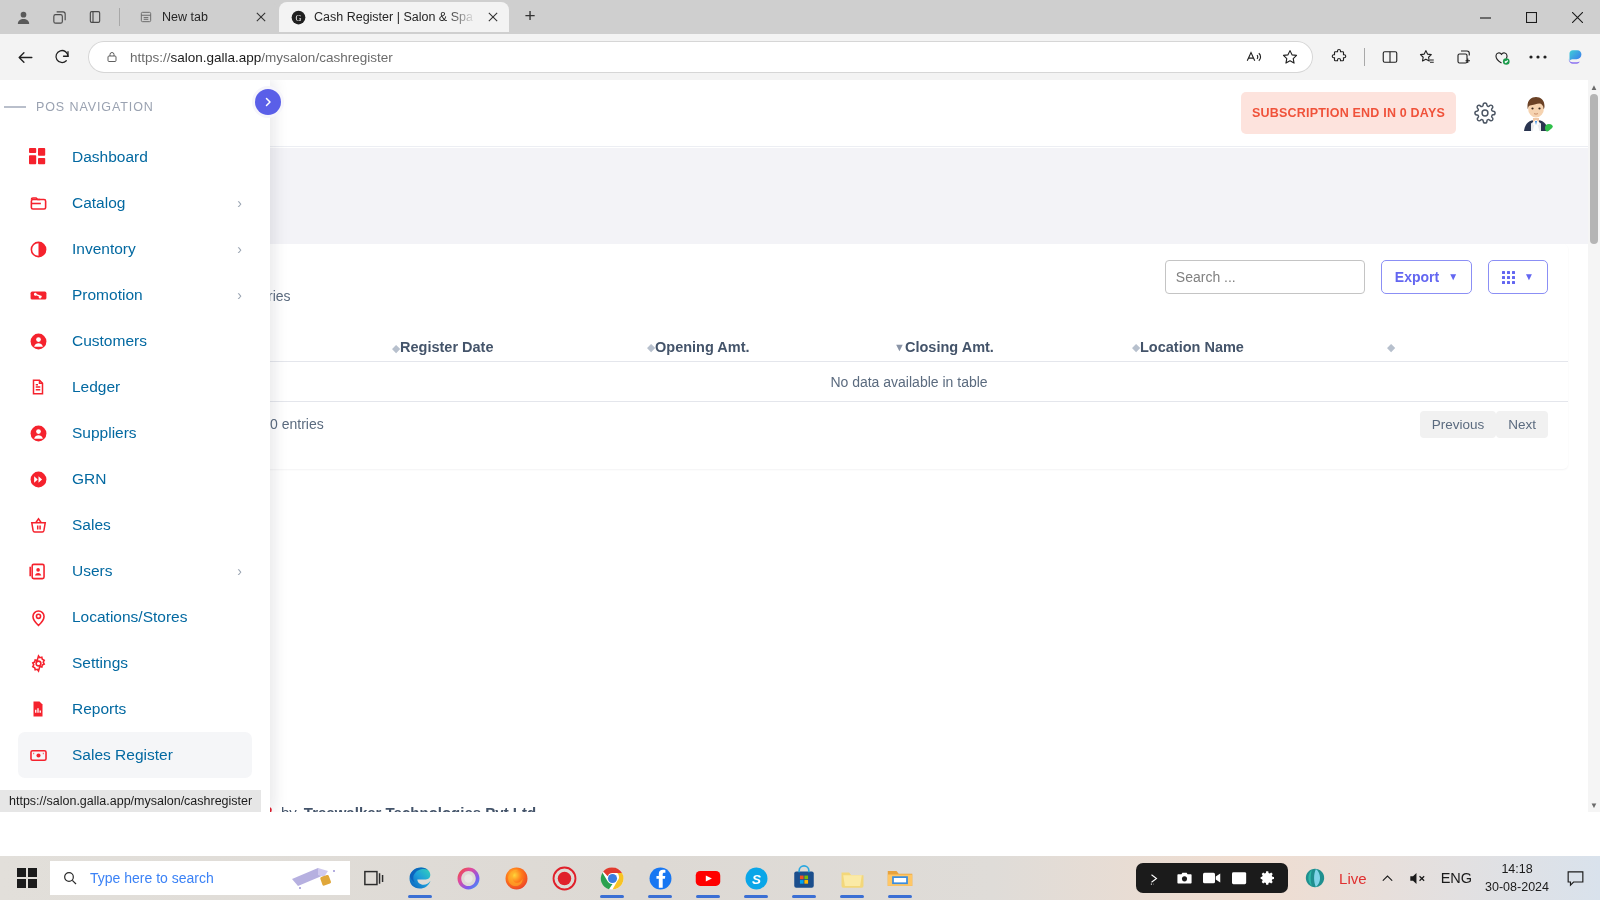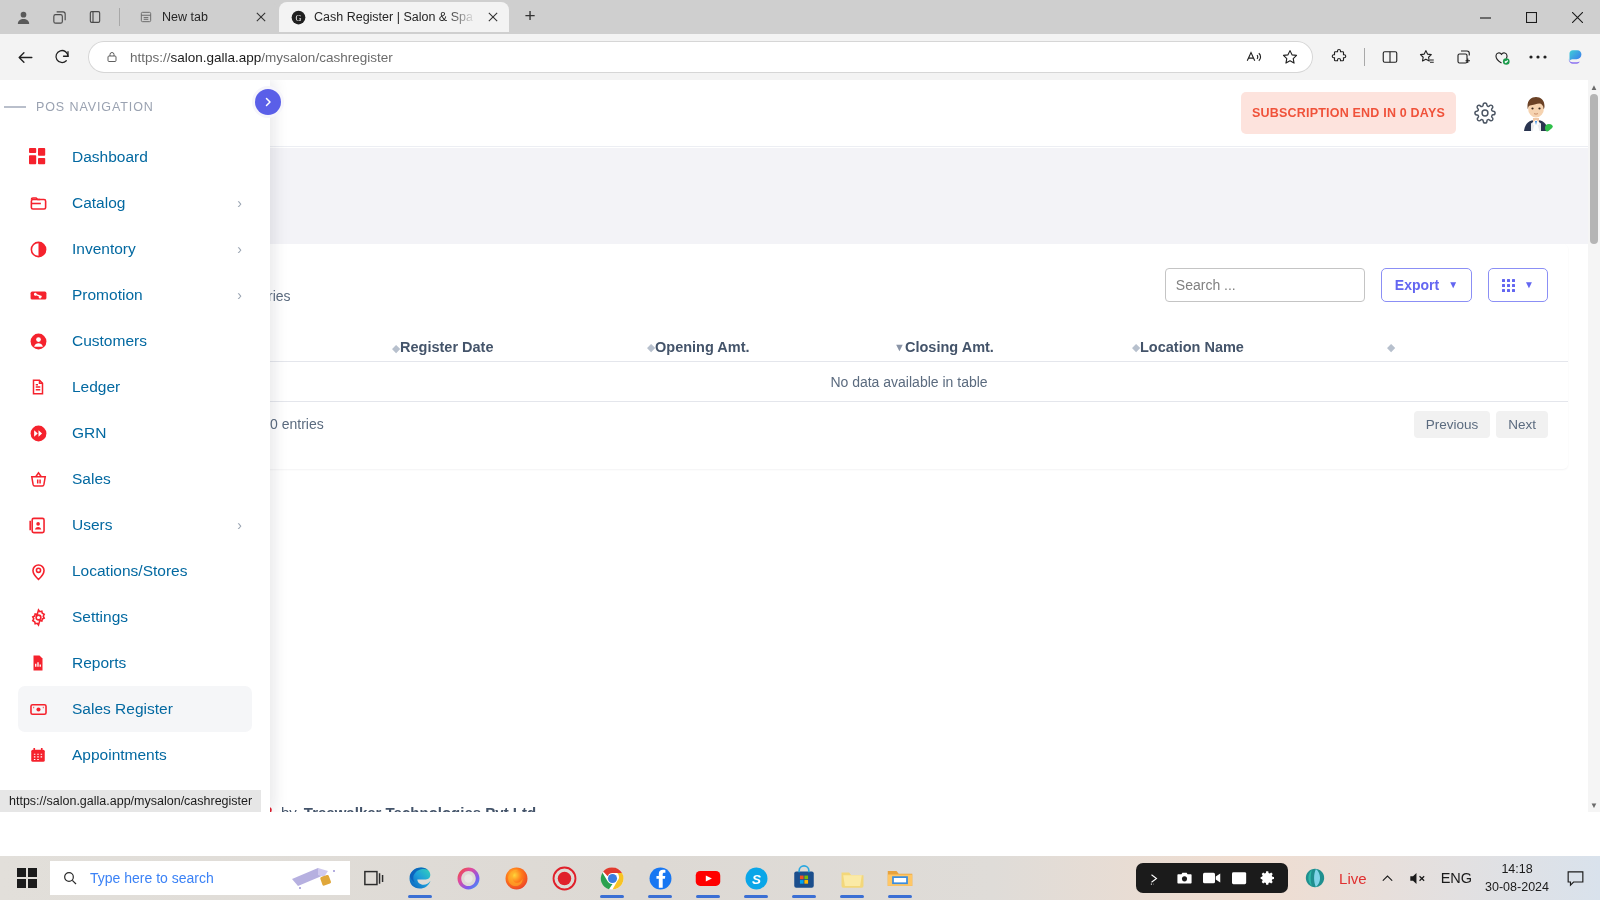--- a/index.html
+++ b/index.html
@@ -72,21 +72,21 @@
                letter-spacing:.2px; padding:14px 11px; border-radius:5px; }
   .gear-btn { width:26px; height:26px; color:#4b5563; display:flex; align-items:center; justify-content:center; }
   .avatar { width:44px; height:44px; border-radius:50%; overflow:hidden; position:relative; }
 
   #subbar { position:absolute; left:0; right:0; top:68px; height:96px; background:#f3f3f7; }
 
   #card { position:absolute; left:0; right:20px; top:164px; height:225px; background:#ffffff;
           border-radius:5px; box-shadow:0 1px 2px rgba(16,24,40,.05); }
   #card-toolbar { position:absolute; left:0; right:0; top:0; height:82px; }
   .show-entries { position:absolute; left:18px; top:44px; font-size:14px; color:#5b6b7f; }
-  .tools { position:absolute; right:20px; top:24px; display:flex; align-items:flex-start; gap:16px; }
+  .tools { position:absolute; right:20px; top:16px; display:flex; align-items:flex-start; gap:16px; }
   #search-input {
     width:200px; height:34px; border:1px solid #c4c4c4; border-radius:4px;
     padding:0 10px; font-size:14px; color:#333; font-family:inherit; background:#fff;
   }
   #search-input::placeholder { color:#808080; }
   .btn-outline {
     height:34px; border:1px solid #8b8ff5; border-radius:5px; background:#fff;
     color:#6366f1; font-size:14px; display:flex; align-items:center; gap:9px;
     padding:0 13px; font-family:inherit;font-weight:bold;
   }
@@ -98,21 +98,21 @@
   #tbl { position:absolute; left:0; right:0; top:82px; }
   .thead { display:flex; align-items:flex-end; height:36px; border-bottom:1px solid #e4e6ec; padding:0 20px; }
   .th { font-size:14.5px; font-weight:700; color:#44546a; display:flex; align-items:center;
         justify-content:space-between; padding-bottom:6px; }
   .sort { color:#b7c0cd; font-size:11px; margin-left:10px; }
   .sort.desc { color:#8a94a6; }
   .trow-empty { height:40px; display:flex; align-items:center; justify-content:center;
                 border-bottom:1px solid #e4e6ec; font-size:14px; color:#5b6b7f; }
   .tfoot { height:44px; display:flex; align-items:center; justify-content:space-between; padding:0 20px; }
   .info { font-size:14px; color:#5b6b7f; }
-  .pager { display:flex; gap:6px;margin-left:44px; }
+  .pager { display:flex; gap:0;margin-left:44px; }
   .pg-btn { background:#f1f1f1; color:#5b6b7f; font-size:13.5px; border:none;
             border-radius:4px; padding:6px 12px; font-family:inherit; }
 
   #footer-note { position:absolute; left:0; right:0; top:712px; height:40px;
                  display:flex; align-items:center; gap:7px; padding-left:10px;
                  font-size:15px; color:#44546a; font-weight:700; }
   #footer-note .lead { font-weight:400; }
 
   
   #sidebar {
@@ -506,20 +506,30 @@
         <div class="nav-item">
           <span class="nav-ic">
             <svg width="18" height="18" viewBox="0 0 24 24" fill="none" stroke="#f5222d" stroke-width="2">
                 <path d="M6 3h8l4 4v14H6z"></path>
                 <path d="M14 3v4h4M9 12h6M9 15.5h6M9 9h3"></path>
               </svg>
           </span>
           <span class="nav-label">Ledger</span>
         </div>
 
+        <div class="nav-item">
+          <span class="nav-ic">
+            <svg width="19" height="19" viewBox="0 0 24 24">
+                <circle cx="12" cy="12" r="10" fill="#f5222d"></circle>
+                <circle cx="12" cy="9.5" r="3" fill="#fff"></circle>
+                <path d="M6.5 18.5c1-3 3-4.2 5.5-4.2s4.5 1.2 5.5 4.2z" fill="#fff"></path>
+              </svg>
+          </span>
+          <span class="nav-label">Suppliers</span>
+        </div>
 
         <div class="nav-item">
           <span class="nav-ic">
             <svg width="19" height="19" viewBox="0 0 24 24">
                 <circle cx="12" cy="12" r="10" fill="#f5222d"></circle>
                 <path d="M6.5 8l4.5 4-4.5 4zM12 8l4.5 4-4.5 4z" fill="#fff"></path>
               </svg>
           </span>
           <span class="nav-label">GRN</span>
         </div>

